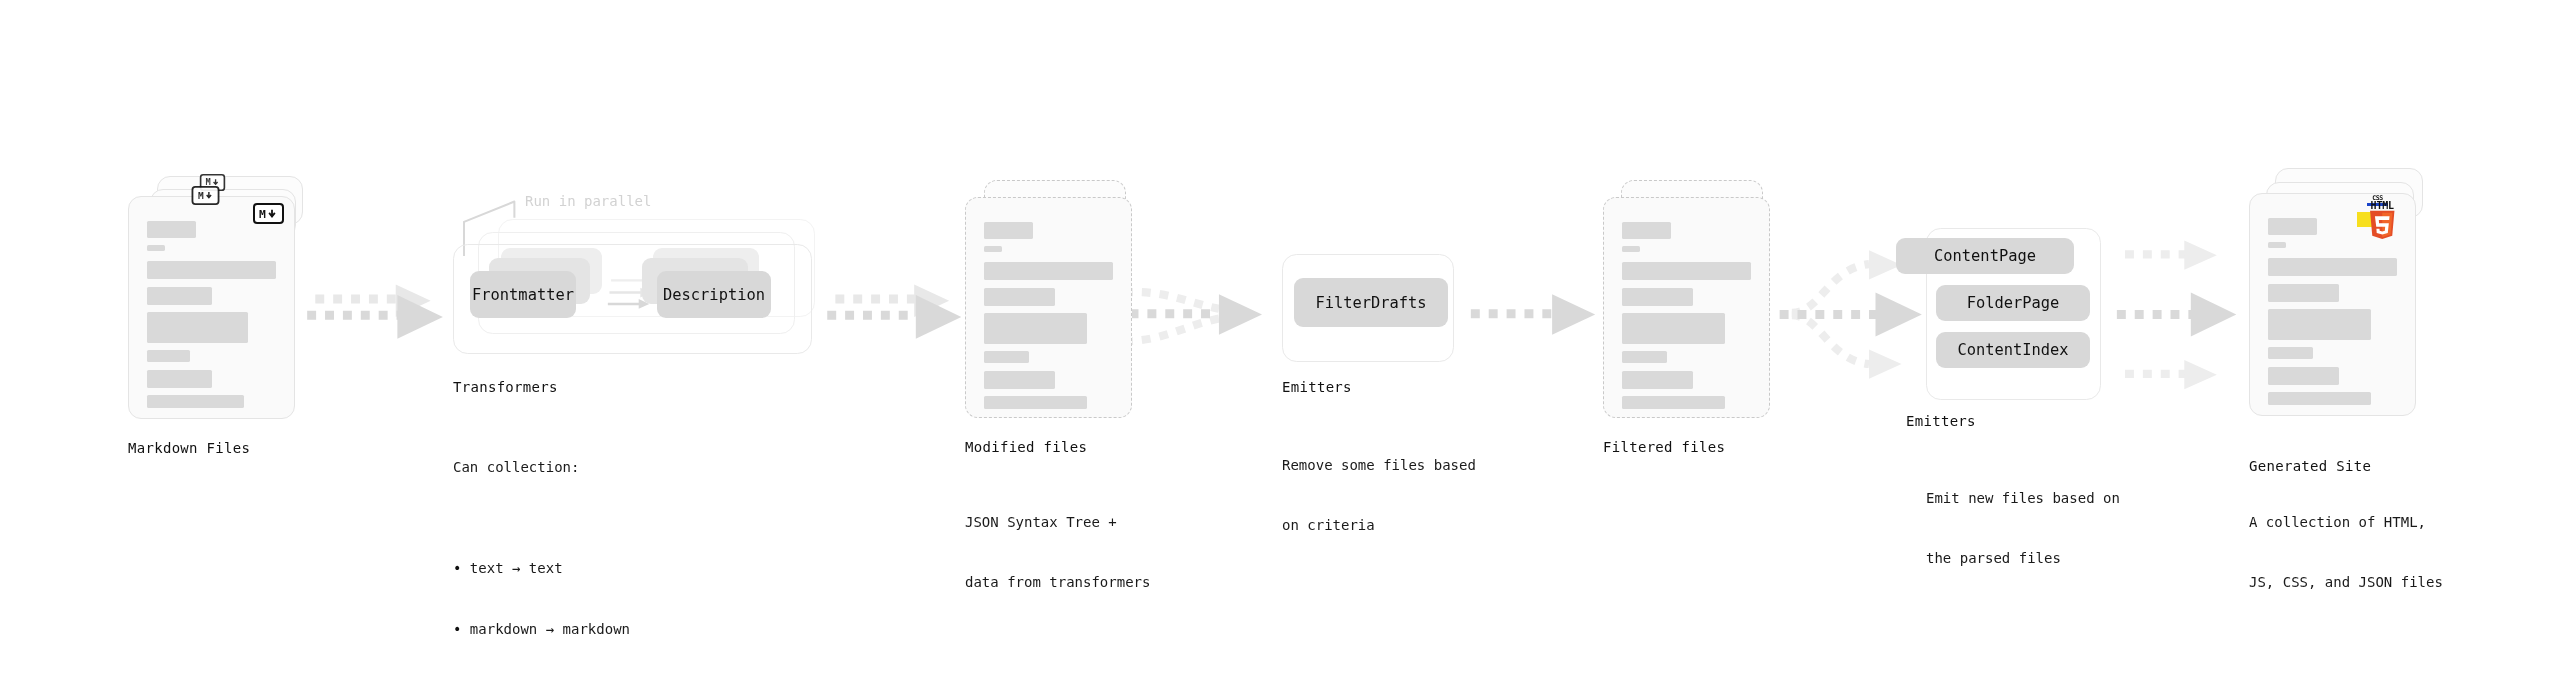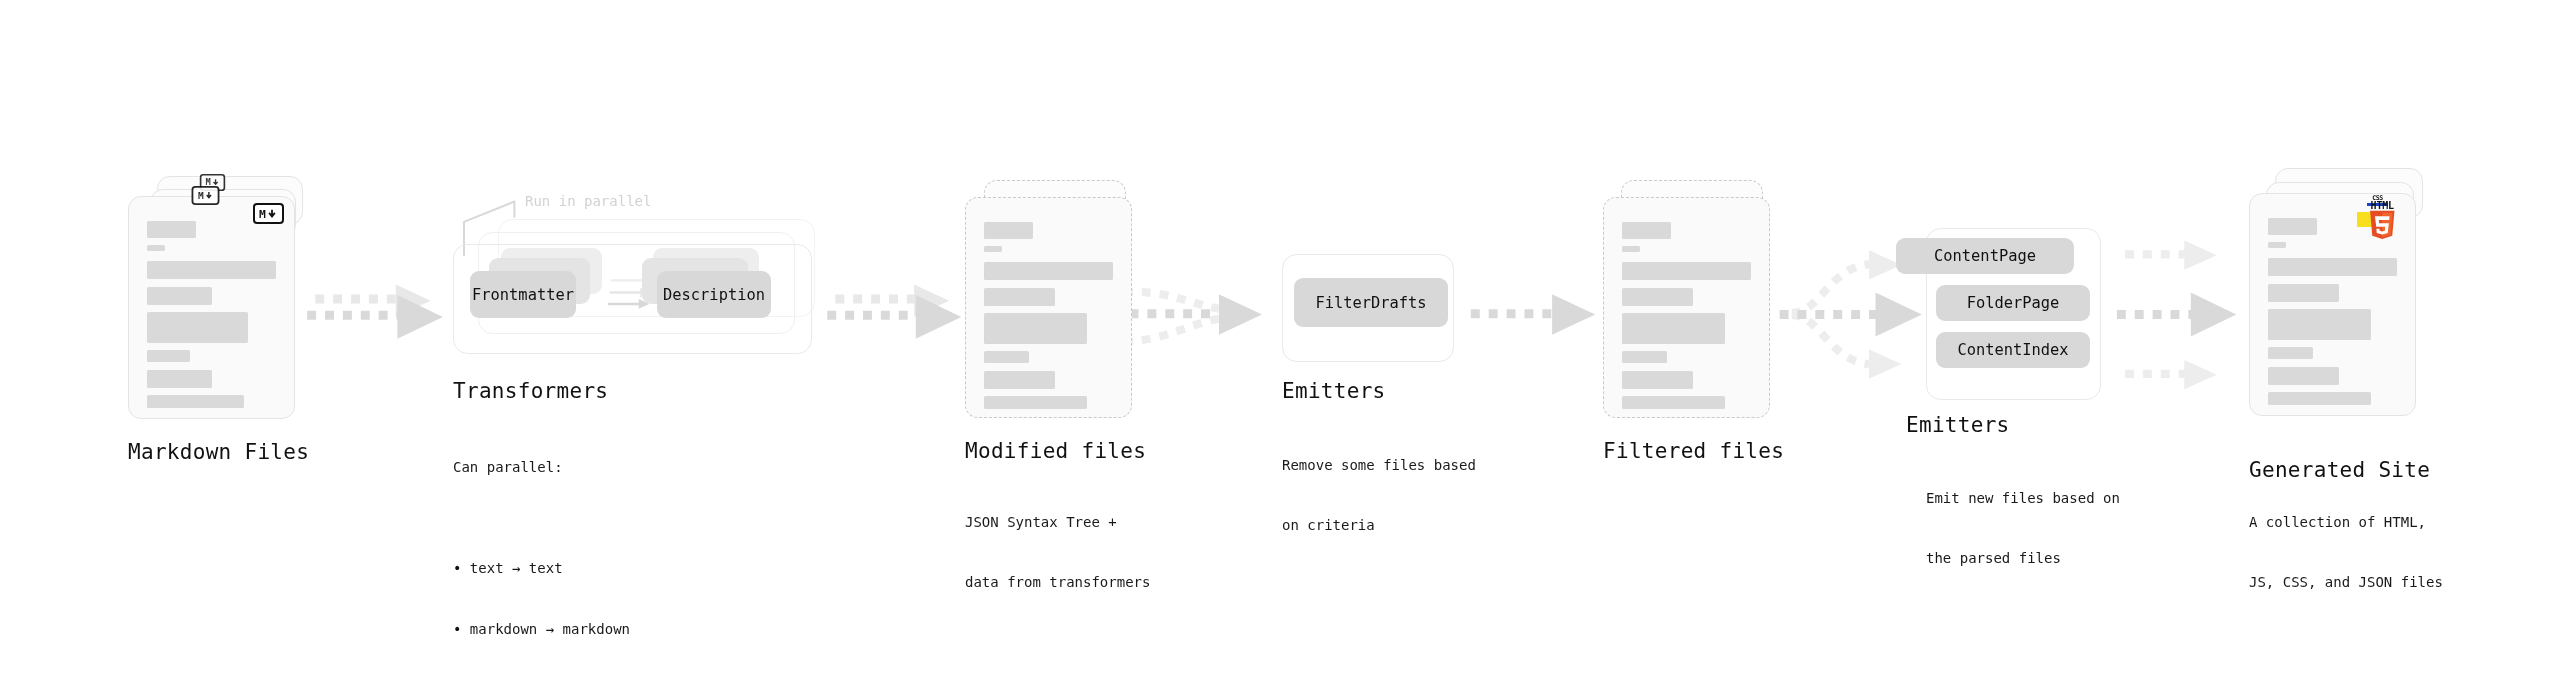--- a/index.html
+++ b/index.html
@@ -97,21 +97,21 @@
     font-weight: bold;
     color: #111;
     text-align: center;
     letter-spacing: -0.2px;
     line-height: 7.3px;
   }
 
   
   .title {
     position: absolute;
-    font-size: 21px;
+    font-size: 14px;
     color: #111111;
     letter-spacing: 0.3px;
     white-space: nowrap;
   }
   .desc {
     position: absolute;
     font-size: 14px;
     color: #1a1a1a;
     line-height: 20.3px;
     white-space: pre;
@@ -275,21 +275,21 @@
     <div class="chip faint1" style="left:653px; top:248px; width:106px; height:46px;"></div>
     <div class="chip faint2" style="left:489px; top:258px; width:101px; height:46px;"></div>
     <div class="chip faint2" style="left:642px; top:258px; width:106px; height:46px;"></div>
 
     <div class="chip" style="left:470px; top:271px; width:106px; height:47px;">Frontmatter</div>
     <div class="chip" style="left:657px; top:271px; width:114px; height:47px;">Description</div>
 
     <div class="title" style="left:453px; top:379px;">Transformers</div>
 
     <div class="desc" style="left:453px; top:416px;">
-      <div class="desc-line">Can parallel:</div>
+      <div class="desc-line">Can collection:</div>
       <ul class="bullets">
         <li><span style="color:#111">•&nbsp;</span><span>text → text</span></li>
         <li><span style="color:#111">•&nbsp;</span><span>markdown → markdown</span></li>
         <li></li>
       </ul>
     </div>
   </div>
 
   <div class="node">
     <div class="card dashed" style="left:984px; top:180px; width:142px; height:49px; background:#fcfcfc;"></div>

